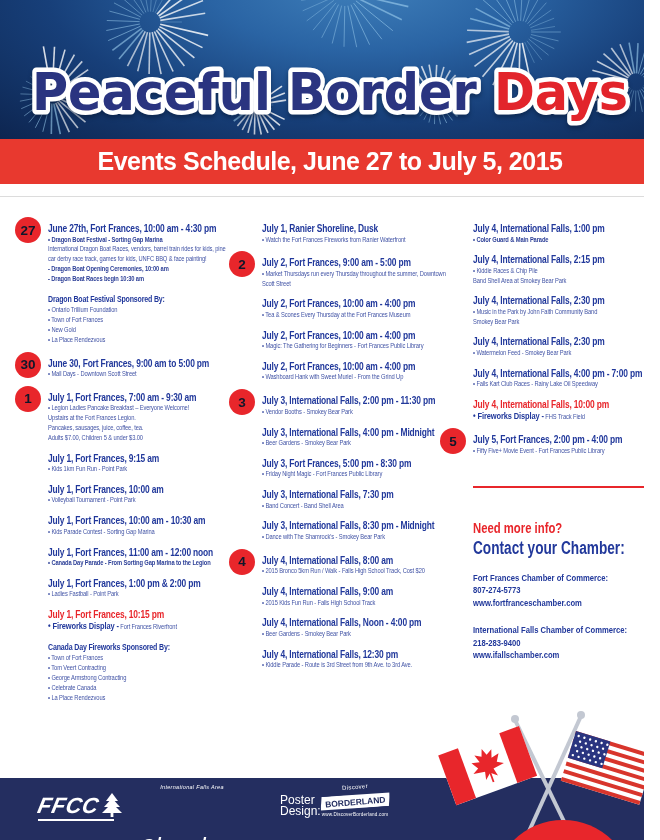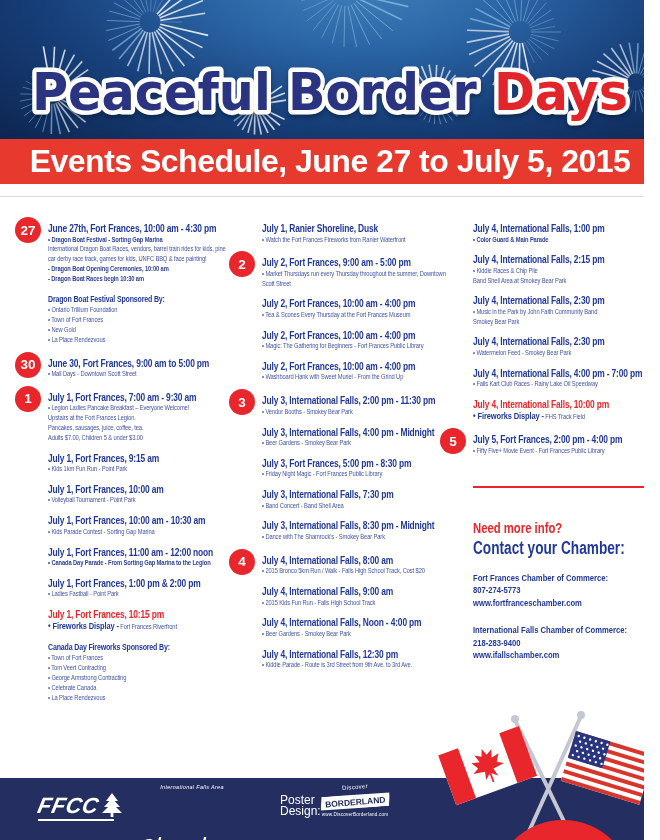--- a/index.html
+++ b/index.html
@@ -12,35 +12,35 @@
     position:absolute;left:0;top:0;width:660px;height:139px;
     background:radial-gradient(ellipse at 55% -10%, #3f7fba 0%, #2a64a4 30%, #173f79 62%, #0d2550 100%);
     overflow:hidden;
   }
   .hero svg{position:absolute;left:0;top:0;}
   .title-svg{position:absolute;left:0;top:0;}
   
   .banner{
     position:absolute;left:0;top:139px;width:660px;height:45px;background:#e8392f;
     display:flex;align-items:center;justify-content:center;
-    color:#ffffff;font-weight:bold;font-size:32px;letter-spacing:-0.5px;
+    color:#ffffff;font-weight:bold;font-size:25px;letter-spacing:-0.5px;
   }
   .rule-top{position:absolute;left:0;top:196px;width:660px;height:1px;background:#dcdcdc;}
   
   .col{position:absolute;top:222px;}
   #col1{left:48px;width:184px;}
   #col2{left:262px;width:186px;}
   #col3{left:473px;width:172px;}
   .event{position:relative;margin-bottom:9px;}
   .event.gap{margin-top:12px;}
   .event.sponsor{margin-top:11px;}
   .etext{width:128.2%;transform:scaleX(0.78);transform-origin:0 0;}
   .badge{
     position:absolute;left:-33px;top:-5px;width:26px;height:26px;border-radius:50%;
-    background:#e8262b;color:#ffffff;font-weight:bold;font-size:13.5px;
+    background:#e8262b;color:#0f172a;font-weight:bold;font-size:13.5px;
     display:flex;align-items:center;justify-content:center;z-index:3;
   }
   .heading{
     color:#21389b;font-weight:bold;font-size:10.8px;line-height:12.5px;
     letter-spacing:-0.2px;white-space:nowrap;
   }
   .heading.red{color:#e8262b;}
   .event.sponsor .heading{font-size:9px;line-height:11px;white-space:normal;}
   .detail{color:#4153a5;font-size:7.4px;line-height:9.8px;letter-spacing:-0.15px;}
   .detail.bold{font-weight:bold;color:#2c3f97;}

